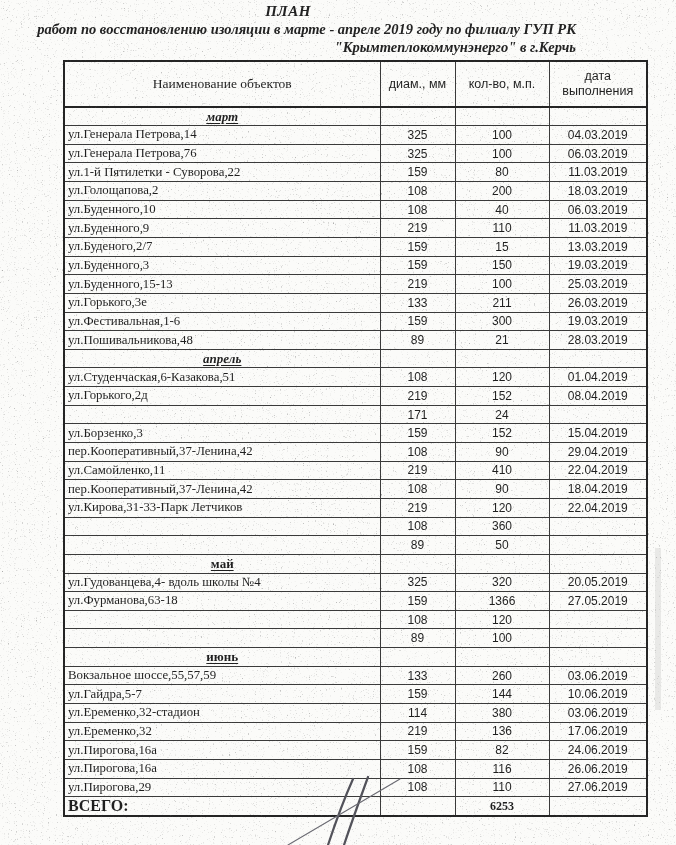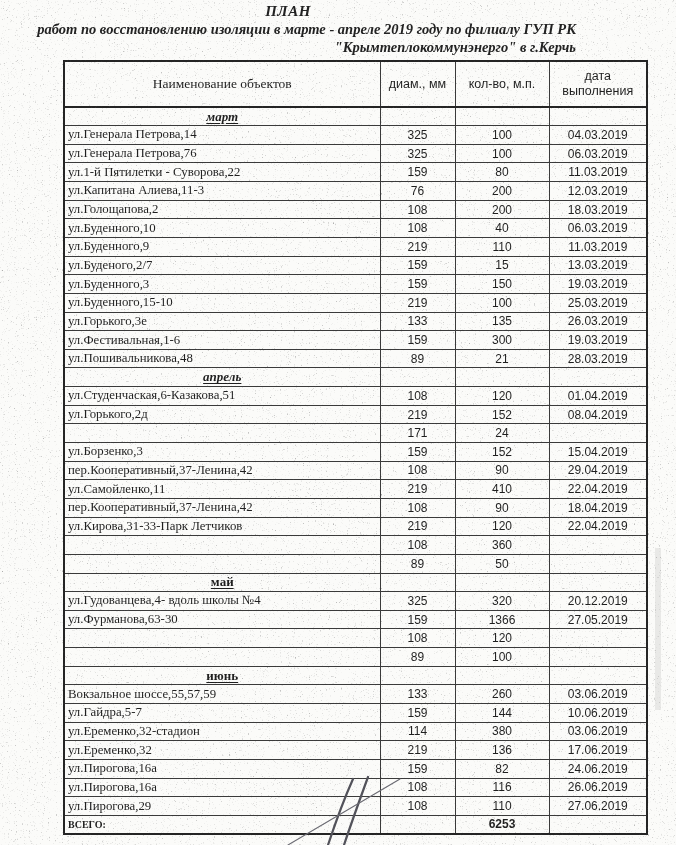--- a/index.html
+++ b/index.html
@@ -42,22 +42,22 @@
   .plan tbody tr{height:18.65px;}
   .plan td.c-name{font-size:12.8px;text-align:left;}
   .plan td.num{
     font-family:"Liberation Sans",sans-serif;font-size:12px;text-align:center;
   }
   .plan tr.section td.c-name{text-align:center;}
   .plan tr.section td.c-name span{
     font-weight:bold;text-decoration:underline;text-underline-offset:2px;font-size:13px;
   }
   .plan tr.section.italic td.c-name span{font-style:italic;}
-  .plan tr.total td.c-name span{font-weight:bold;font-size:10px;}
-  .plan tr.total td.num{font-weight:bold;}
+  .plan tr.total td.c-name span{font-weight:bold;font-size:16px;}
+  .plan tr.total td.num{font-weight:bold;font-family:Liberation Serif, serif;}
   
   .noise{position:absolute;inset:0;pointer-events:none;opacity:.5;z-index:5;}
   .streak{
     position:absolute;left:655px;top:548px;width:6px;height:162px;
     background:rgba(110,110,110,.12);z-index:1;
   }
   .signature{position:absolute;left:270px;top:773px;z-index:4;}
 </style>
 </head>
 <body>
@@ -104,26 +104,20 @@
     <td class="num">100</td>
     <td class="num">06.03.2019</td>
   </tr>
         <tr>
     <td class="c-name"><span>ул.1-й Пятилетки - Суворова,22</span></td>
     <td class="num">159</td>
     <td class="num">80</td>
     <td class="num">11.03.2019</td>
   </tr>
         <tr>
-    <td class="c-name"><span>ул.Капитана Алиева,11-3</span></td>
-    <td class="num">76</td>
-    <td class="num">200</td>
-    <td class="num">12.03.2019</td>
-  </tr>
-        <tr>
     <td class="c-name"><span>ул.Голощапова,2</span></td>
     <td class="num">108</td>
     <td class="num">200</td>
     <td class="num">18.03.2019</td>
   </tr>
         <tr>
     <td class="c-name"><span>ул.Буденного,10</span></td>
     <td class="num">108</td>
     <td class="num">40</td>
     <td class="num">06.03.2019</td>
@@ -140,29 +134,29 @@
     <td class="num">15</td>
     <td class="num">13.03.2019</td>
   </tr>
         <tr>
     <td class="c-name"><span>ул.Буденного,3</span></td>
     <td class="num">159</td>
     <td class="num">150</td>
     <td class="num">19.03.2019</td>
   </tr>
         <tr>
-    <td class="c-name"><span>ул.Буденного,15-10</span></td>
+    <td class="c-name"><span>ул.Буденного,15-13</span></td>
     <td class="num">219</td>
     <td class="num">100</td>
     <td class="num">25.03.2019</td>
   </tr>
         <tr>
     <td class="c-name"><span>ул.Горького,3е</span></td>
     <td class="num">133</td>
-    <td class="num">135</td>
+    <td class="num">211</td>
     <td class="num">26.03.2019</td>
   </tr>
         <tr>
     <td class="c-name"><span>ул.Фестивальная,1-6</span></td>
     <td class="num">159</td>
     <td class="num">300</td>
     <td class="num">19.03.2019</td>
   </tr>
         <tr>
     <td class="c-name"><span>ул.Пошивальникова,48</span></td>
@@ -239,24 +233,24 @@
         <tr class="section">
     <td class="c-name"><span>май</span></td>
     <td class="num"></td>
     <td class="num"></td>
     <td class="num"></td>
   </tr>
         <tr>
     <td class="c-name"><span>ул.Гудованцева,4- вдоль школы №4</span></td>
     <td class="num">325</td>
     <td class="num">320</td>
-    <td class="num">20.12.2019</td>
-  </tr>
-        <tr>
-    <td class="c-name"><span>ул.Фурманова,63-30</span></td>
+    <td class="num">20.05.2019</td>
+  </tr>
+        <tr>
+    <td class="c-name"><span>ул.Фурманова,63-18</span></td>
     <td class="num">159</td>
     <td class="num">1366</td>
     <td class="num">27.05.2019</td>
   </tr>
         <tr>
     <td class="c-name"><span></span></td>
     <td class="num">108</td>
     <td class="num">120</td>
     <td class="num"></td>
   </tr>

